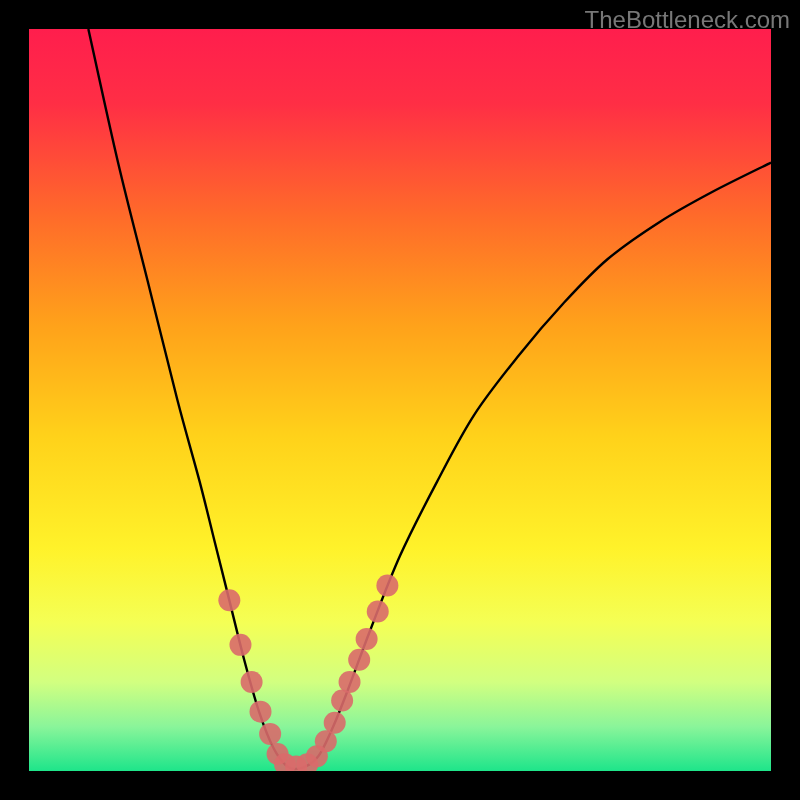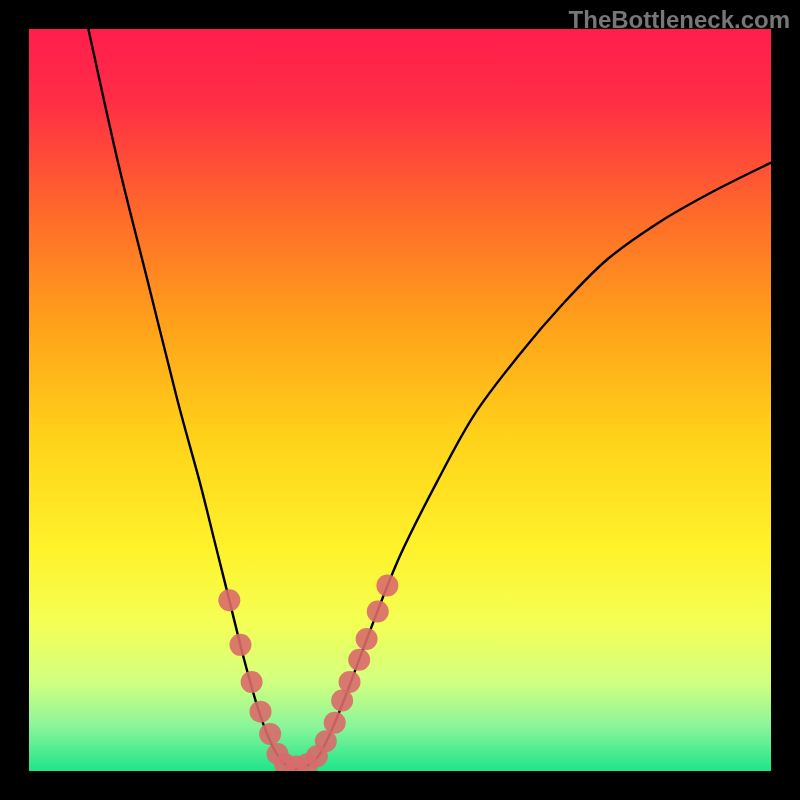--- a/index.html
+++ b/index.html
@@ -16,21 +16,21 @@
     width: 800px;
     height: 800px;
     background: #000;
   }
   .watermark {
     position: absolute;
     top: 6px;
     right: 10px;
     color: #777;
     font-size: 24px;
-    font-weight: 700;
+    font-weight: 400;
     z-index: 5;
     user-select: none;
     text-align: right;
   }
   svg.chart {
     position: absolute;
     left: 0;
     top: 0;
   }
 </style>

